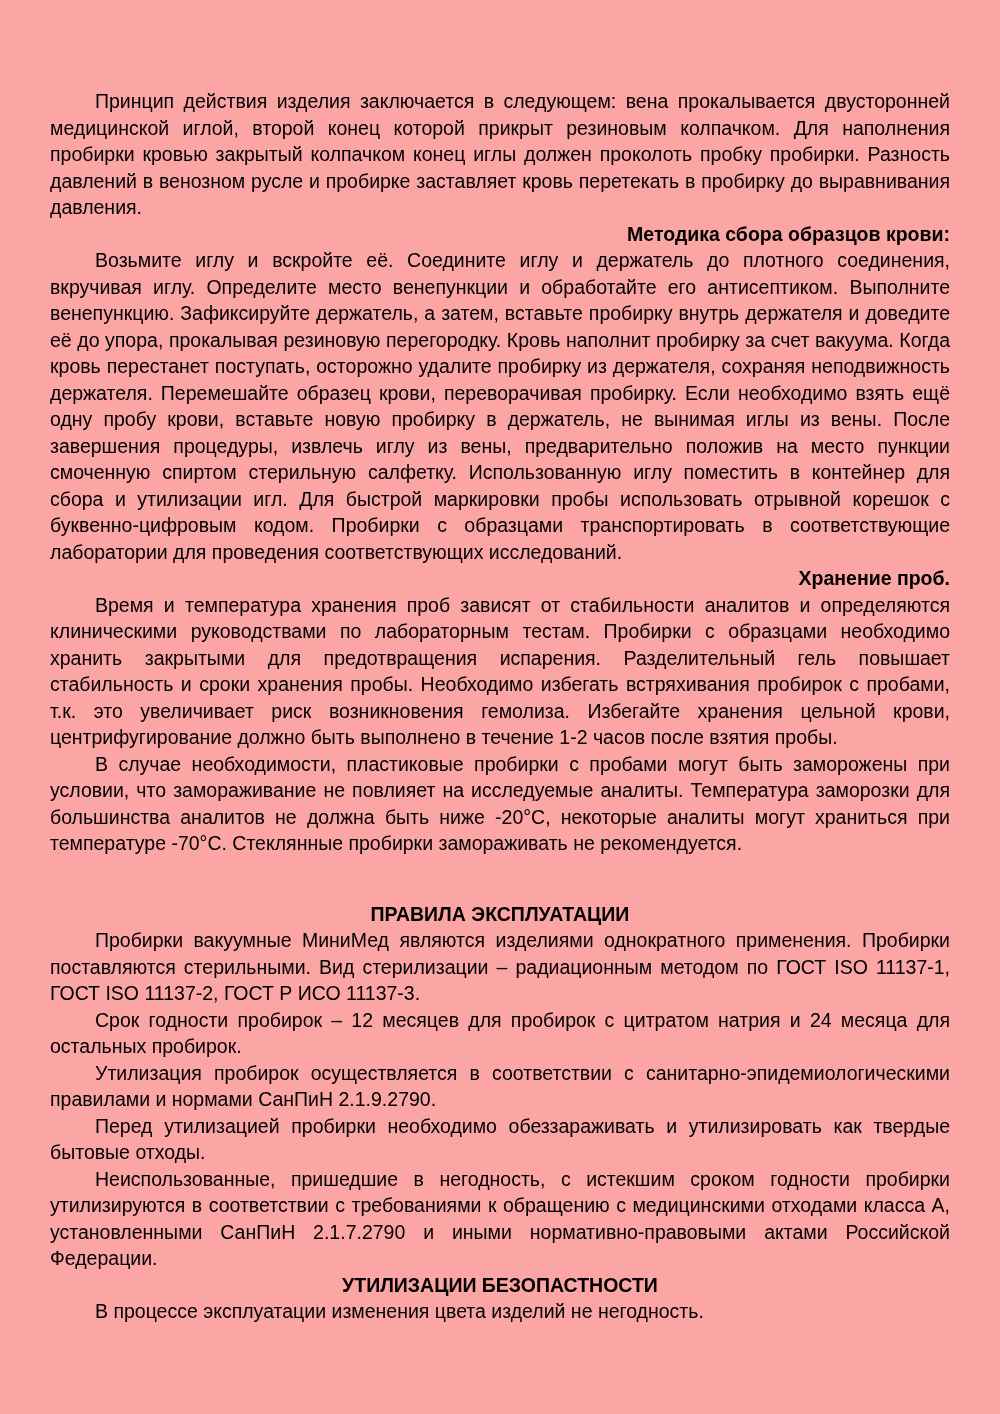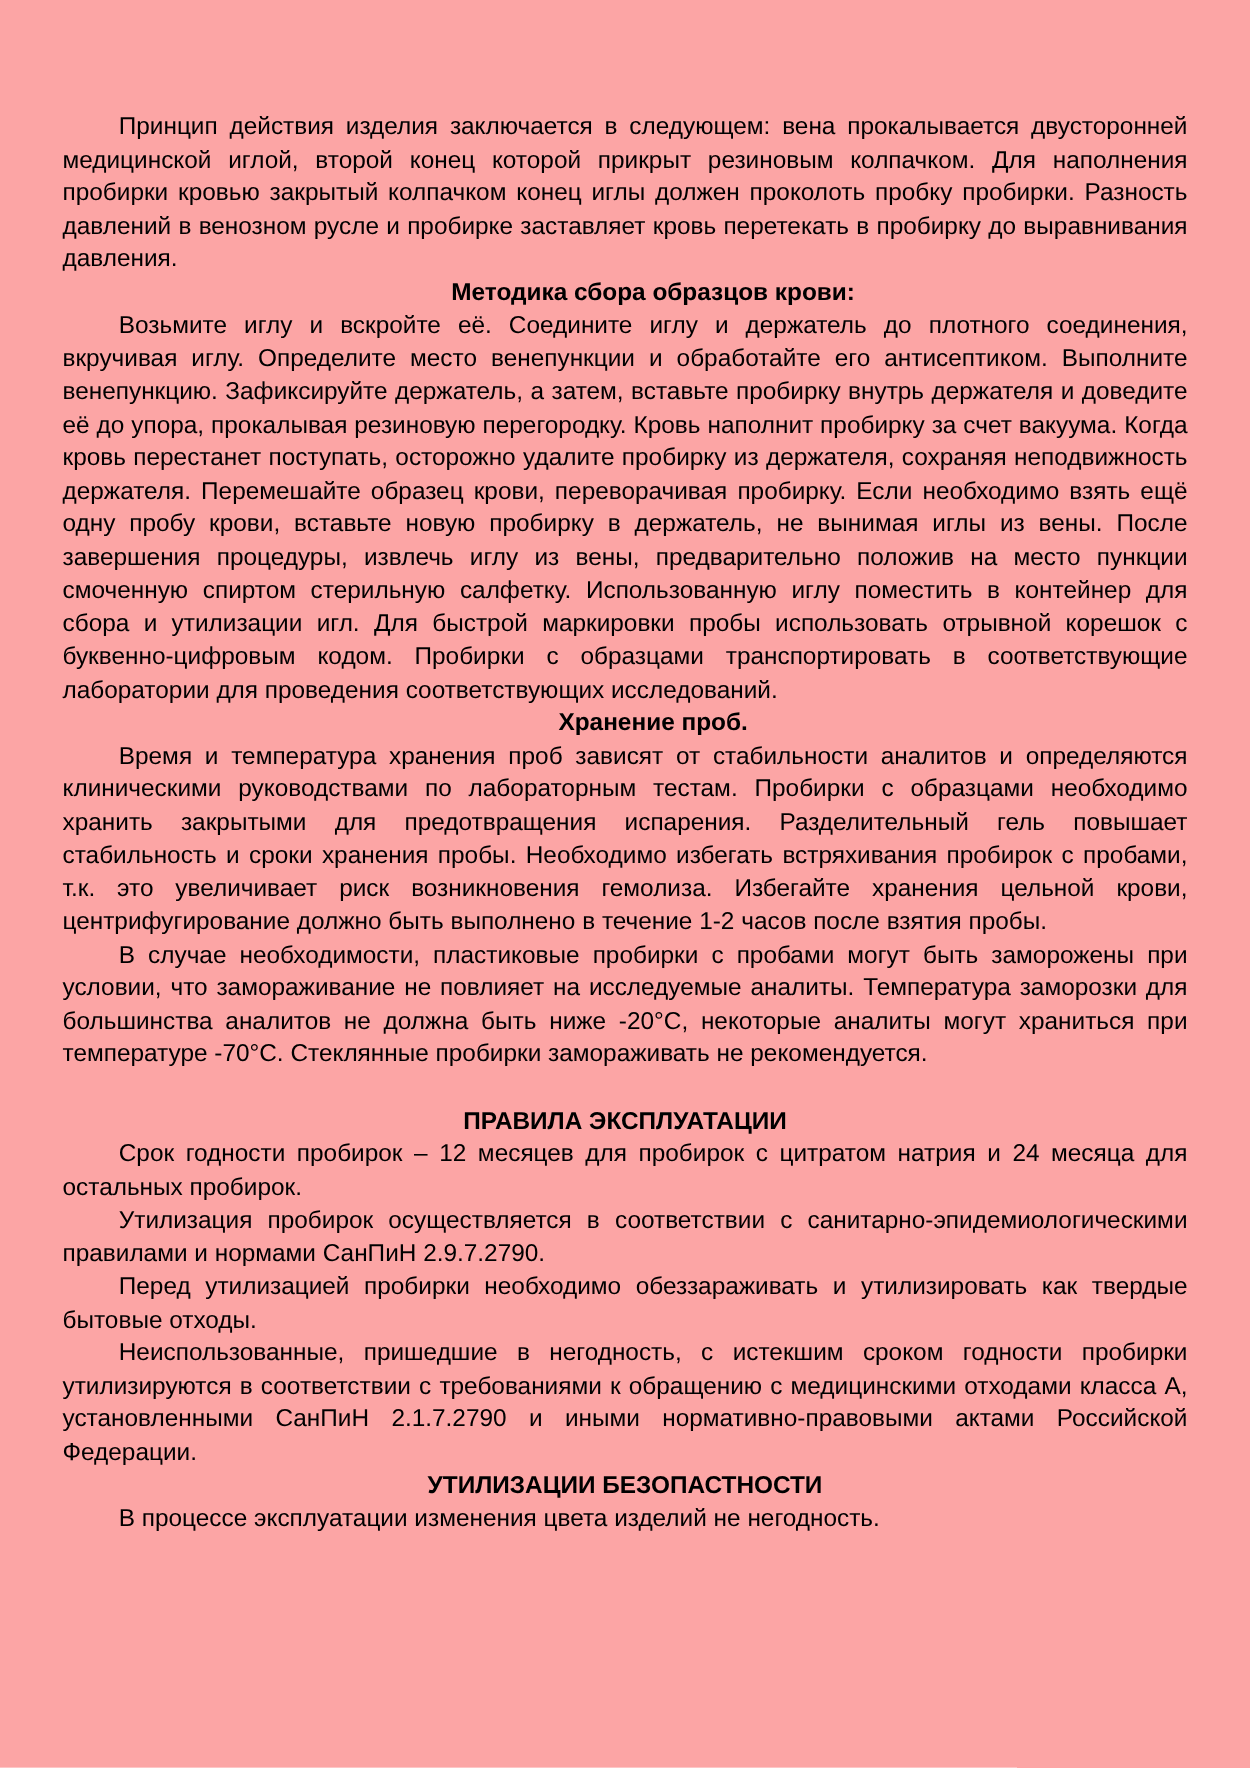--- a/index.html
+++ b/index.html
@@ -19,32 +19,32 @@
     line-height: 26.5px;
   }
   .para {
     margin: 0;
     text-align: justify;
     text-indent: 45px;
   }
   .subhead {
     margin: 0;
     font-weight: bold;
-    text-align: center;
+    text-align: right;
     text-indent: 45px;
   }
   .section-head {
     margin: 0;
     font-weight: bold;
     text-align: center;
     font-size: 19.5px;
     line-height: 26.5px;
   }
   .section-head.spaced {
-    margin-top: 27px;
+    margin-top: 44px;
   }
 </style>
 </head>
 <body>
 
 <div class="page">
 
   <p class="para">Принцип действия изделия заключается в следующем: вена прокалывается двусторонней медицинской иглой, второй конец которой прикрыт резиновым колпачком. Для наполнения пробирки кровью закрытый колпачком конец иглы должен проколоть пробку пробирки. Разность давлений в венозном русле и пробирке заставляет кровь перетекать в пробирку до выравнивания давления.</p>
 
   <p class="subhead">Методика сбора образцов крови:</p>
@@ -52,25 +52,26 @@
   <p class="para">Возьмите иглу и вскройте её. Соедините иглу и держатель до плотного соединения, вкручивая иглу. Определите место венепункции и обработайте его антисептиком. Выполните венепункцию. Зафиксируйте держатель, а затем, вставьте пробирку внутрь держателя и доведите её до упора, прокалывая резиновую перегородку. Кровь наполнит пробирку за счет вакуума. Когда кровь перестанет поступать, осторожно удалите пробирку из держателя, сохраняя неподвижность держателя. Перемешайте образец крови, переворачивая пробирку. Если необходимо взять ещё одну пробу крови, вставьте новую пробирку в держатель, не вынимая иглы из вены. После завершения процедуры, извлечь иглу из вены, предварительно положив на место пункции смоченную спиртом стерильную салфетку. Использованную иглу поместить в контейнер для сбора и утилизации игл. Для быстрой маркировки пробы использовать отрывной корешок с буквенно-цифровым кодом. Пробирки с образцами транспортировать в соответствующие лаборатории для проведения соответствующих исследований.</p>
 
   <p class="subhead">Хранение проб.</p>
 
   <p class="para">Время и температура хранения проб зависят от стабильности аналитов и определяются клиническими руководствами по лабораторным тестам. Пробирки с образцами необходимо хранить закрытыми для предотвращения испарения. Разделительный гель повышает стабильность и сроки хранения пробы. Необходимо избегать встряхивания пробирок с пробами, т.к. это увеличивает риск возникновения гемолиза. Избегайте хранения цельной крови, центрифугирование должно быть выполнено в течение 1-2 часов после взятия пробы.</p>
 
   <p class="para">В случае необходимости, пластиковые пробирки с пробами могут быть заморожены при условии, что замораживание не повлияет на исследуемые аналиты. Температура заморозки для большинства аналитов не должна быть ниже -20°С, некоторые аналиты могут храниться при температуре -70°С. Стеклянные пробирки замораживать не рекомендуется.</p>
 
   <h2 class="section-head spaced">ПРАВИЛА ЭКСПЛУАТАЦИИ</h2>
 
+  <p class="para">Пробирки вакуумные МиниМед являются изделиями однократного применения. Пробирки поставляются стерильными. Вид стерилизации – радиационным методом по ГОСТ ISO 11137-1, ГОСТ ISO 11137-2, ГОСТ Р ИСО 11137-3.</p>
 
   <p class="para">Срок годности пробирок – 12 месяцев для пробирок с цитратом натрия и 24 месяца для остальных пробирок.</p>
 
 
-  <p class="para">Утилизация пробирок осуществляется в соответствии с санитарно-эпидемиологическими правилами и нормами СанПиН 2.9.7.2790.</p>
+  <p class="para">Утилизация пробирок осуществляется в соответствии с санитарно-эпидемиологическими правилами и нормами СанПиН 2.1.9.2790.</p>
 
 
   <p class="para">Перед утилизацией пробирки необходимо обеззараживать и утилизировать как твердые бытовые отходы.</p>
 
   <p class="para">Неиспользованные, пришедшие в негодность, с истекшим сроком годности пробирки утилизируются в соответствии с требованиями к обращению с медицинскими отходами класса А, установленными СанПиН 2.1.7.2790 и иными нормативно-правовыми актами Российской Федерации.</p>
 
   <h2 class="section-head">УТИЛИЗАЦИИ БЕЗОПАСТНОСТИ</h2>
 
 
   <p class="para">В процессе эксплуатации изменения цвета изделий не негодность.</p>

